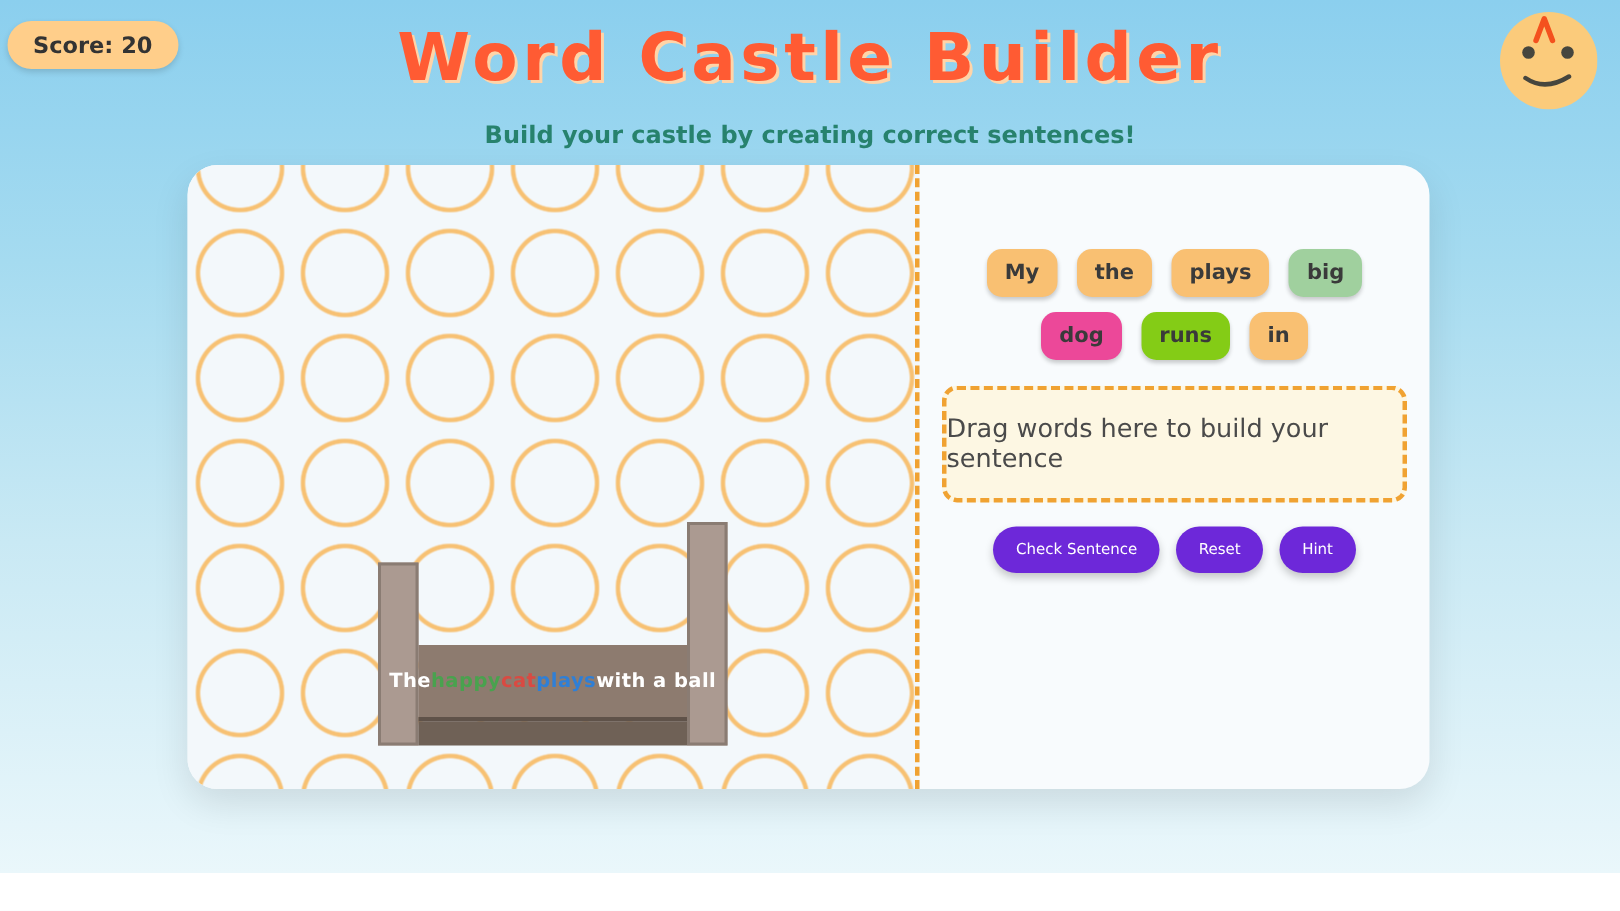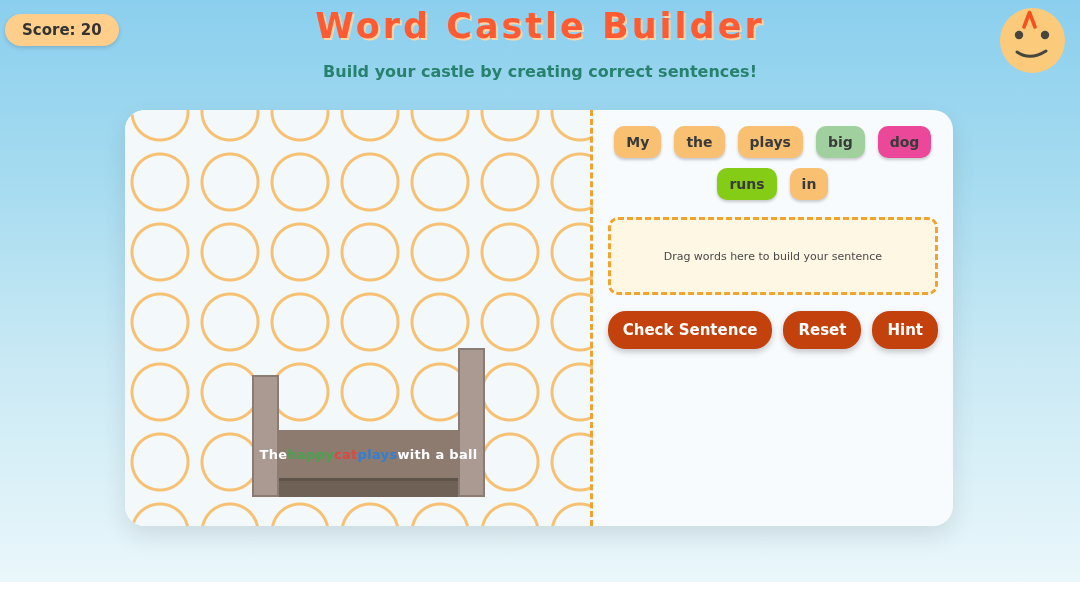--- a/index.html
+++ b/index.html
@@ -13,21 +13,21 @@
 
   
   .score-badge{
     position:absolute; left:5px; top:14px;
     background:#FFCE8A; border-radius:16px; padding:7px 17px;
     font-size:15px; font-weight:bold; color:#333;
     box-shadow:0 2px 4px rgba(0,0,0,.15);
   }
   .page-header{ position:absolute; top:0; left:0; right:0; text-align:center; }
   .page-title{
-    margin-top:6px; font-size:35px; font-weight:bold; letter-spacing:3px;
+    margin-top:13px; font-size:44px; font-weight:bold; letter-spacing:3px;
     color:#FF5B33; text-shadow:2px 2px 0 #FFD4A8;
   }
   .page-subtitle{ margin-top:16px; font-size:16px; font-weight:bold; color:#27826D; }
 
   .avatar{ position:absolute; top:8px; right:15px; width:65px; height:65px; }
 
   
   .panel{
     position:absolute; left:125px; top:110px; width:828px; height:416px;
     background:#F8FBFD; border-radius:20px; overflow:hidden;
@@ -50,42 +50,42 @@
   .tower-right{ left:333px; top:238px; height:149px; }
   .castle-wall{
     position:absolute; left:154px; top:320px; width:179px; height:51px;
     background:#8D7B6F; border-bottom:3px solid #5F5249;
     display:flex; align-items:center; justify-content:center;
   }
   .castle-wall .sentence{ font-size:13px; font-weight:bold; letter-spacing:.3px; white-space:nowrap; }
   .castle-base{ position:absolute; left:154px; top:371px; width:179px; height:16px; background:#6F6156; }
 
   
-  .controls{ flex:1; padding:16px 15px 0 15px; display:flex; flex-direction:column; }
+  .controls{ flex:1; padding:16px 15px 0 15px; display:flex; flex-direction:column;margin-top:40px; }
   .word-bank{ display:flex; flex-wrap:wrap; justify-content:center; gap:10px 13px; }
   .tile{
     padding:8px 12px; border-radius:10px; font-size:14px; font-weight:bold; color:#3A3A3A;
     box-shadow:0 2px 3px rgba(0,0,0,.20); cursor:grab; user-select:none;
   }
   .tile--orange{ background:#F9C072; }
   .tile--green{ background:#A0D09E;text-align:right; }
   .tile--red{ background:#ec4899; }
   .tile--blue{ background:#84cc16; }
 
   .drop-zone{
     margin-top:17px; height:78px;
     border:3px dashed #F0A232; border-radius:10px; background:#FDF7E3;
     display:flex; align-items:center; justify-content:center;
   }
-  .drop-zone-text{ font-size:11px; color:#4A4A4A; }
+  .drop-zone-text{ font-size:17px; color:#4A4A4A; }
 
   .actions{ margin-top:16px; display:flex; justify-content:center; gap:11px; }
   .action-btn{
-    background:#c2410c; color:#FFFFFF; border:none; border-radius:18px;
-    padding:10px 15px; font-size:15px; font-weight:bold; font-family:inherit;
+    background:#6d28d9; color:#FFFFFF; border:none; border-radius:18px;
+    padding:10px 15px; font-size:10px; font-weight:normal; font-family:inherit;
     box-shadow:0 3px 6px rgba(0,0,0,.22); cursor:pointer; white-space:nowrap;
   }
 </style>
 </head>
 <body>
 
 <div class="stage">
 
   <div class="score-badge">
     <span>Score: 20</span>

